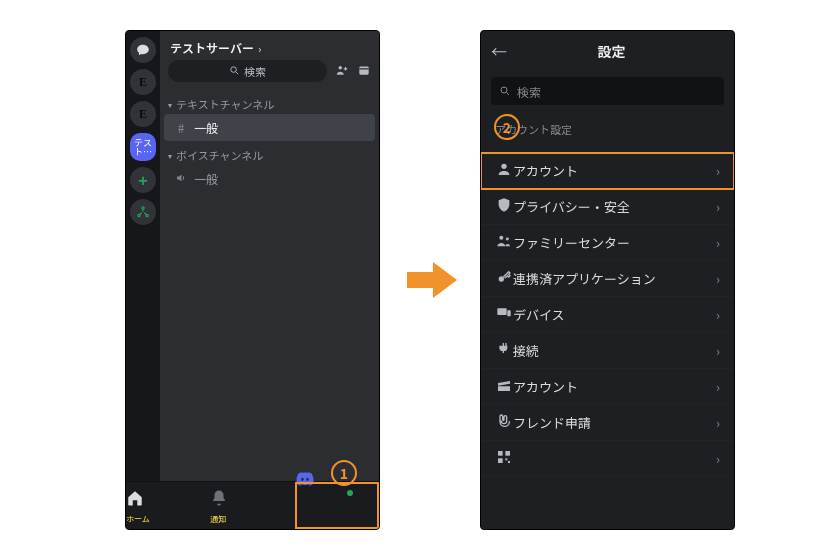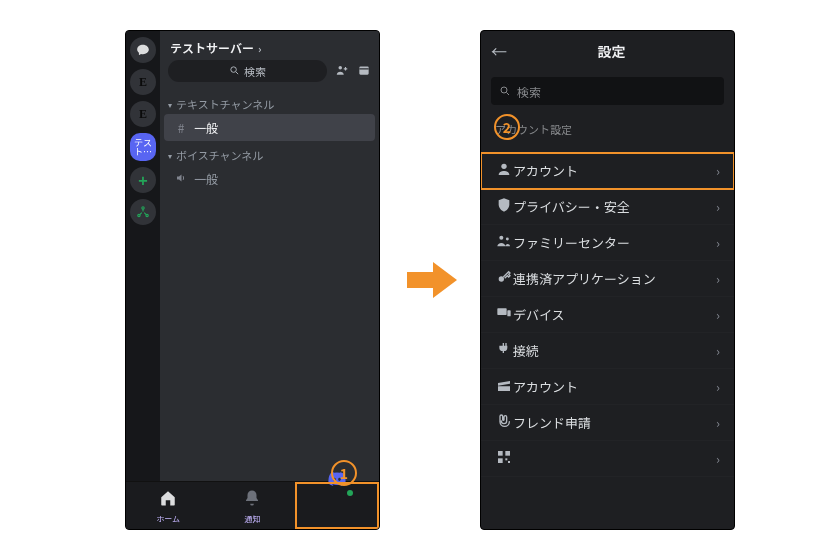--- a/index.html
+++ b/index.html
@@ -49,21 +49,21 @@
   .chan { padding:5px 10px; display:flex; align-items:center; gap:6px; color:#949ba4; border-radius:4px; margin:0 4px;}
   .chan.sel { background:#404249; color:#f2f3f5; }
   .chan .sym { width:14px; text-align:center; color:#80848e; }
 
   .bottom-tabs {
     height: 48px;
     background: #1a1b1e;
     border-top:1px solid #111;
     display:flex;
   }
-  .tab { flex:1; display:flex; flex-direction:column; align-items:center; justify-content:center; gap:1px; color:#c4b5fd; position:relative;}
+  .tab { flex:1; display:flex; flex-direction:column; align-items:flex-start; justify-content:center; gap:1px; color:#fde047; position:relative;}
   .tab .tic { font-size:16px; }
   .tab .tl { font-size:8px; }
   .tab.you .tic { color:#5865f2; }
   .tab.you::after{ content:""; position:absolute; top:8px; right:26px; width:6px;height:6px;border-radius:50%; background:#23a559; }
   .tab.hl { outline:2px solid #f2922a; outline-offset:-2px;gap:38px; }
 
   
   .set-head { height:40px; display:flex; align-items:center; color:#f2f3f5; position:relative;}
   .set-head .back{ position:absolute; left:10px; color:#b5bac1; font-size:16px;}
   .set-head .title{ margin:0 auto; font-weight:600; font-size:14px;padding-left:8px;}

